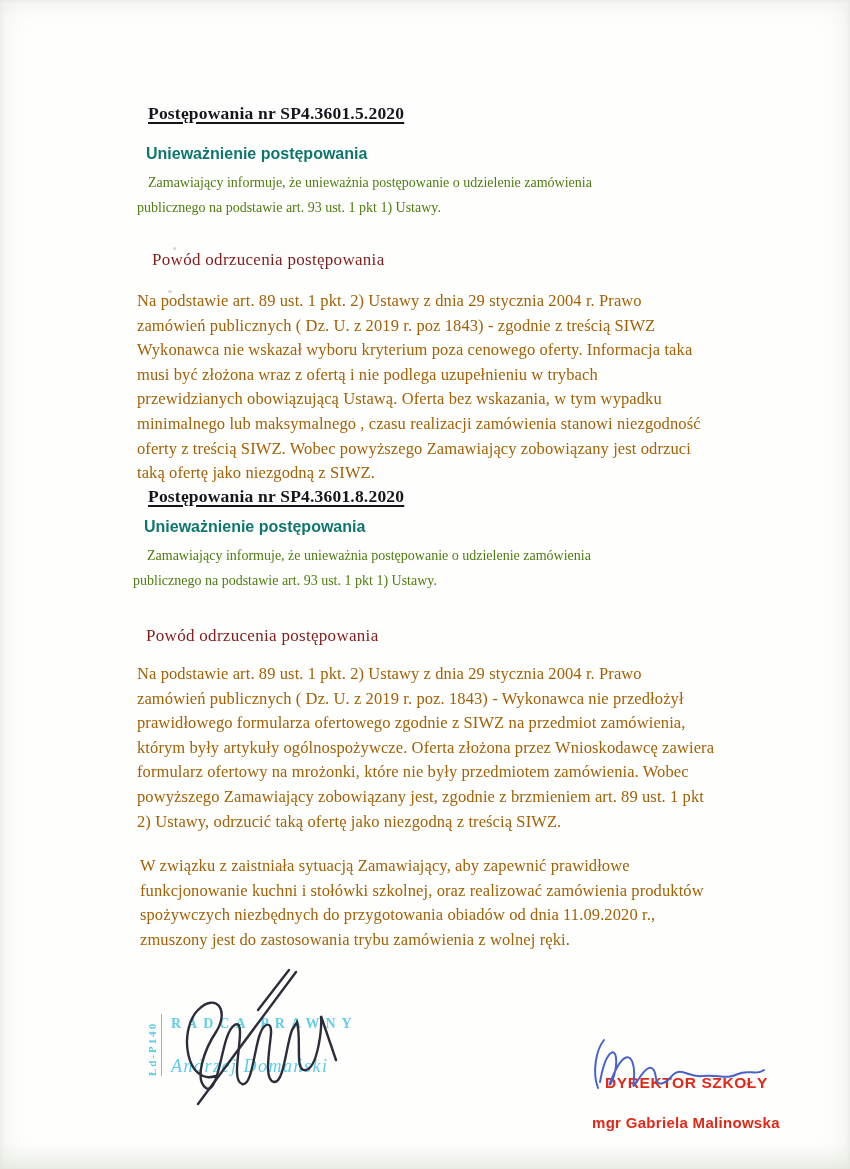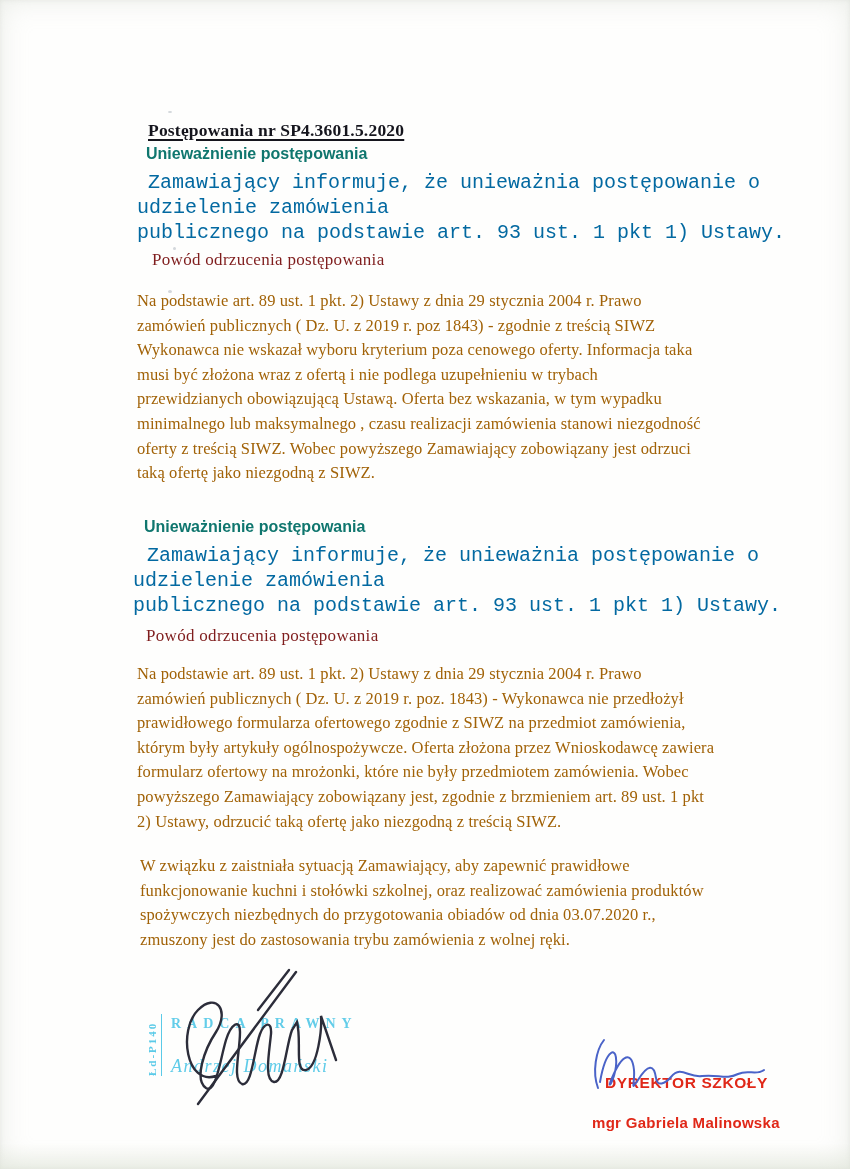--- a/index.html
+++ b/index.html
@@ -22,22 +22,22 @@
     font-family:"Liberation Serif", serif;
     font-weight:bold;font-size:17.5px;color:#15151d;
     text-decoration:underline;text-underline-offset:3px;text-decoration-thickness:1.5px;
     letter-spacing:0.2px;white-space:nowrap;
   }
   .sub-heading{
     font-family:"Liberation Sans", sans-serif;
     font-weight:bold;font-size:16px;color:#0f766e;white-space:nowrap;
   }
   .sans-par{
-    font-family:Liberation Mono, monospace;
-    font-size:20px;line-height:25px;color:#0369a1;
+    font-family:Liberation Serif, serif;
+    font-size:14px;line-height:25px;color:#4d7c0f;
     white-space:pre-line;width:700px;
   }
   .reason-heading{
     font-family:Liberation Serif, serif;
     font-size:17px;color:#7f1d1d;white-space:nowrap;letter-spacing:0.3px;
   }
   .serif-par{
     font-family:"Liberation Serif", serif;
     font-size:16.5px;line-height:24.6px;color:#a16207;
     white-space:pre-line;width:700px;letter-spacing:0.1px;
@@ -73,57 +73,58 @@
 <body>
 
 <div class="page">
 
   <div class="speck abs" style="left:168px;top:111px;width:4px;height:2px;"></div>
   <div class="speck abs" style="left:167px;top:151px;width:3px;height:3px;"></div>
   <div class="speck abs" style="left:178px;top:204px;width:3px;height:2px;"></div>
   <div class="speck abs" style="left:173px;top:247px;width:3px;height:3px;"></div>
   <div class="speck abs" style="left:168px;top:290px;width:4px;height:3px;"></div>
 
-  <div class="abs case-heading" style="left:148px;top:120px;">Postępowania nr SP4.3601.5.2020</div>
+  <div class="abs case-heading" style="left:148px;top:103px;">Postępowania nr SP4.3601.5.2020</div>
 
   <div class="abs sub-heading" style="left:146px;top:145px;">Unieważnienie postępowania</div>
 
   <div class="abs sans-par indent11" style="left:137px;top:170px;">Zamawiający informuje, że unieważnia postępowanie  o udzielenie zamówienia
 publicznego na podstawie art. 93 ust. 1 pkt 1) Ustawy.</div>
 
   <div class="abs reason-heading" style="left:152px;top:250px;">Powód odrzucenia postępowania</div>
 
   <div class="abs serif-par" style="left:137px;top:289px;">Na podstawie  art. 89 ust. 1 pkt. 2) Ustawy z dnia  29 stycznia 2004 r. Prawo
 zamówień publicznych  ( Dz. U. z 2019 r. poz 1843) - zgodnie z treścią SIWZ
 Wykonawca nie wskazał wyboru kryterium poza cenowego oferty. Informacja taka
 musi  być złożona wraz z ofertą i nie podlega uzupełnieniu w trybach
 przewidzianych obowiązującą Ustawą. Oferta bez wskazania, w tym wypadku
 minimalnego lub maksymalnego , czasu realizacji zamówienia stanowi niezgodność
 oferty z treścią SIWZ. Wobec powyższego Zamawiający zobowiązany jest odrzuci
 taką ofertę jako niezgodną z SIWZ.</div>
 
+  <div class="abs case-heading" style="left:148px;top:486px;">Postępowania nr SP4.3601.8.2020</div>
 
   <div class="abs sub-heading" style="left:144px;top:518px;">Unieważnienie postępowania</div>
 
   <div class="abs sans-par indent14" style="left:133px;top:543px;">Zamawiający informuje, że unieważnia postępowanie  o udzielenie zamówienia
 publicznego na podstawie art. 93 ust. 1 pkt 1) Ustawy.</div>
 
   <div class="abs reason-heading" style="left:146px;top:626px;">Powód odrzucenia postępowania</div>
 
   <div class="abs serif-par" style="left:137px;top:662px;">Na podstawie  art. 89 ust. 1 pkt. 2) Ustawy z dnia  29 stycznia 2004 r. Prawo
 zamówień publicznych  ( Dz. U. z 2019 r. poz. 1843) - Wykonawca nie przedłożył
 prawidłowego formularza ofertowego  zgodnie z SIWZ na przedmiot zamówienia,
 którym były artykuły ogólnospożywcze. Oferta złożona przez Wnioskodawcę zawiera
 formularz ofertowy na  mrożonki, które nie były przedmiotem zamówienia. Wobec
 powyższego Zamawiający zobowiązany jest, zgodnie z brzmieniem art. 89 ust. 1 pkt
 2) Ustawy, odrzucić  taką ofertę jako niezgodną z treścią SIWZ.</div>
 
   <div class="abs serif-par" style="left:140px;top:854px;">W związku z zaistniała sytuacją Zamawiający, aby zapewnić prawidłowe
 funkcjonowanie kuchni i  stołówki szkolnej, oraz realizować zamówienia produktów
-spożywczych niezbędnych do przygotowania obiadów od dnia 03.07.2020 r.,
+spożywczych niezbędnych do przygotowania obiadów od dnia 11.09.2020 r.,
 zmuszony jest do zastosowania  trybu zamówienia z wolnej ręki.</div>
 
   <div class="abs stamp-left" style="left:146px;top:1014px;height:62px;">
     <div class="vertical">Łd-P140</div>
     <div class="texts">
       <div class="stamp-title">RADCA PRAWNY</div>
       <div class="stamp-name-left">Andrzej Domański</div>
     </div>
   </div>
 

